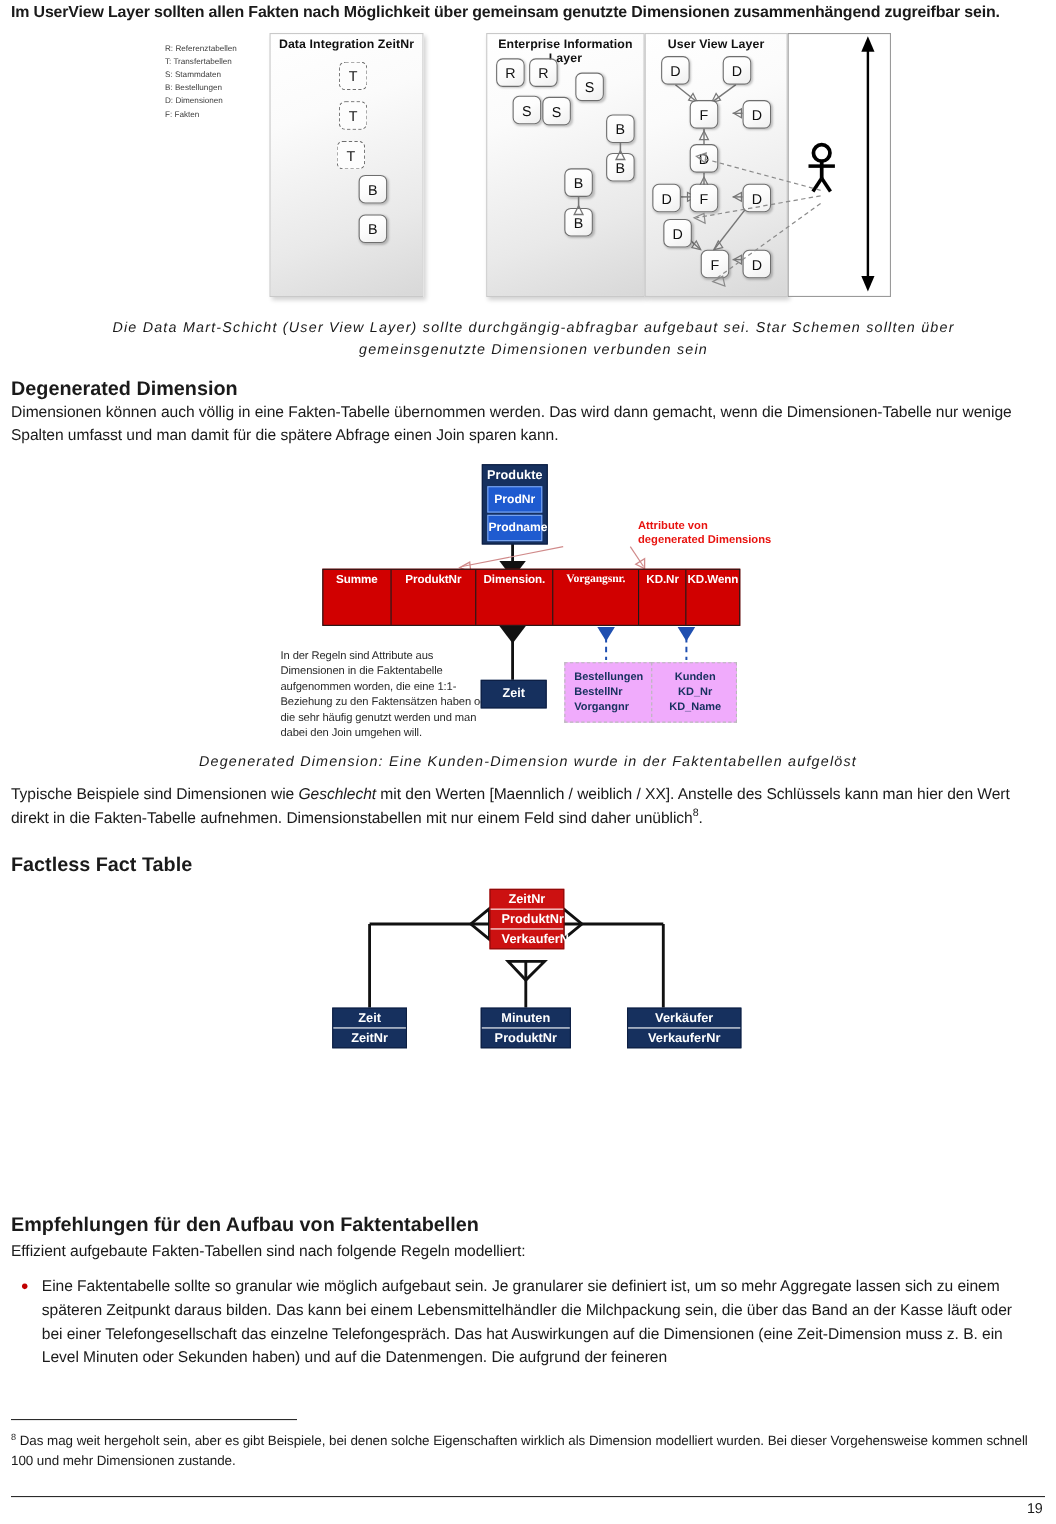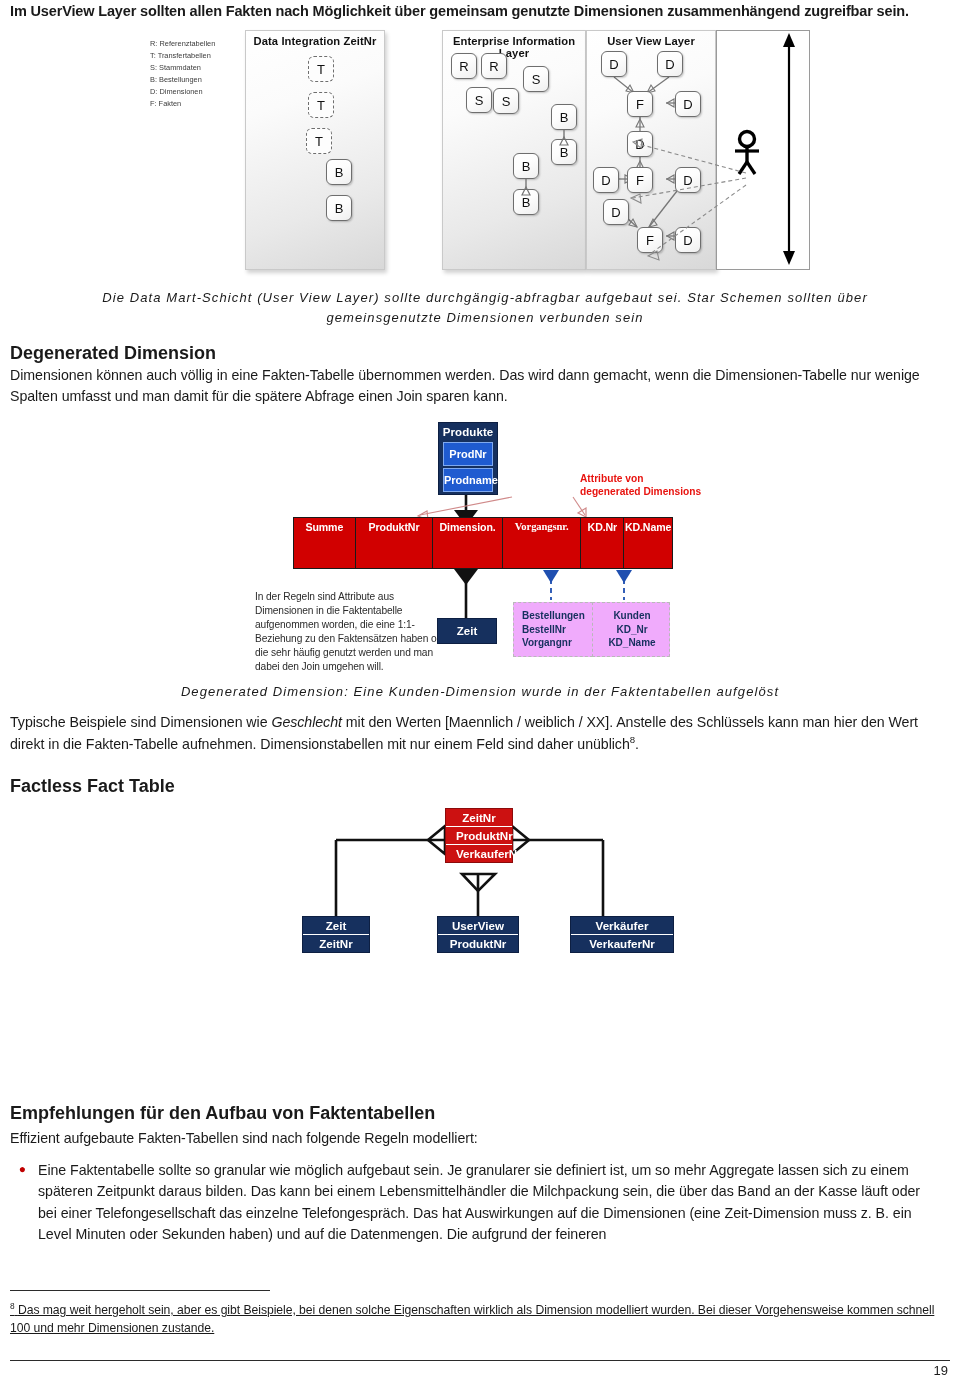--- a/index.html
+++ b/index.html
@@ -371,21 +371,21 @@
     </div>
 
     <div class="red-note" style="left:325px; top:50px; width:125px;">Attribute von degenerated Dimensions</div>
 
     <div class="fact-table">
       <div class="fact-col" style="width:62px;">Summe</div>
       <div class="fact-col" style="width:78px;">ProduktNr</div>
       <div class="fact-col" style="width:70px;">Dimension.</div>
       <div class="fact-col" style="width:79px;font-family:Liberation Serif, serif;">Vorgangsnr.</div>
       <div class="fact-col" style="width:43px;">KD.Nr</div>
-      <div class="fact-col" style="width:48px;">KD.Name</div>
+      <div class="fact-col" style="width:48px;">KD.Wenn</div>
     </div>
 
     <div class="gray-note" style="left:0px; top:168px; width:196px;">In der Regeln sind Attribute aus Dimensionen in die Faktentabelle aufgenommen worden, die eine 1:1-Beziehung zu den Faktensätzen haben oder die sehr häufig genutzt werden und man dabei den Join umgehen will.</div>
 
     <div class="zeit-box" style="left:182px; top:196px; width:60px; height:26px;">Zeit</div>
 
     <div class="dashed-box" style="left:258px; top:180px; width:80px;">
       <div>Bestellungen</div>
       <div>BestellNr</div>
       <div>Vorgangnr</div>
@@ -422,42 +422,42 @@
       <div class="row">ProduktNr</div>
       <div class="row">VerkauferNr</div>
     </div>
 
     <div class="ff-navy" style="left:12px; top:108px; width:68px;">
       <div class="row">Zeit</div>
       <div class="row">ZeitNr</div>
     </div>
 
     <div class="ff-navy" style="left:147px; top:108px; width:82px;">
-      <div class="row">UserView</div>
+      <div class="row">Minuten</div>
       <div class="row">ProduktNr</div>
     </div>
 
     <div class="ff-navy" style="left:280px; top:108px; width:104px;">
       <div class="row">Verkäufer</div>
       <div class="row">VerkauferNr</div>
     </div>
   </div>
 
 
 
   <div class="h-sub" style="position:absolute; left:10px; top:1103px;">Empfehlungen für den Aufbau von Faktentabellen</div>
   <div class="body-text" style="position:absolute; left:10px; top:1128px; width:940px;">Effizient aufgebaute Fakten-Tabellen sind nach folgende Regeln modelliert:</div>
 
   <div style="position:absolute; left:10px; top:1160px; width:940px;" class="bullet-row body-text">
     <div class="bullet-mark">●</div>
     <div style="width:900px;">Eine Faktentabelle sollte so granular wie möglich aufgebaut sein. Je granularer sie definiert ist, um so mehr Aggregate lassen sich zu einem späteren Zeitpunkt daraus bilden. Das kann bei einem Lebensmittelhändler die Milchpackung sein, die über das Band an der Kasse läuft oder bei einer Telefongesellschaft das einzelne Telefongespräch. Das hat Auswirkungen auf die Dimensionen (eine Zeit-Dimension muss z. B. ein Level Minuten oder Sekunden haben) und auf die Datenmengen. Die aufgrund der feineren</div>
   </div>
 
   <hr class="fn-rule">
-  <div class="footnote" style="position:absolute; left:10px; top:1300px; width:940px;text-decoration:underline;">
+  <div class="footnote" style="position:absolute; left:10px; top:1300px; width:940px;">
     <sup>8</sup>
     <span>Das mag weit hergeholt sein, aber es gibt Beispiele, bei denen solche Eigenschaften wirklich als Dimension modelliert wurden. Bei dieser Vorgehensweise kommen schnell 100 und mehr Dimensionen zustande.</span>
   </div>
 
   <hr class="bot-rule">
   <div class="pg-num">19</div>
 
 </div>
 
 </body></html>

